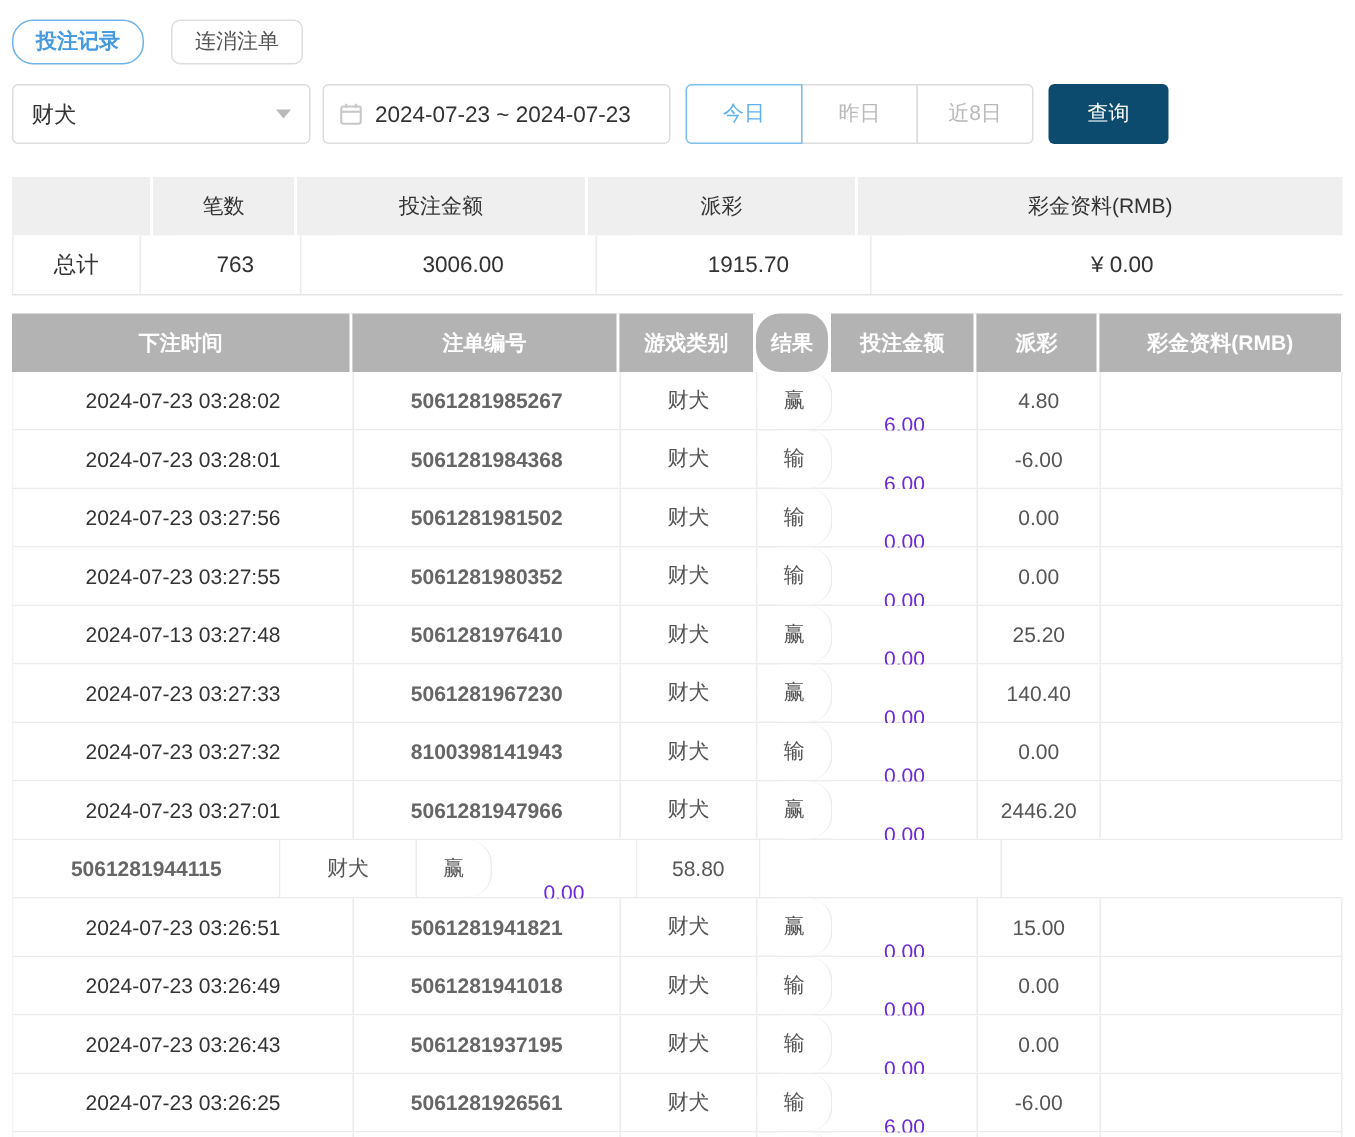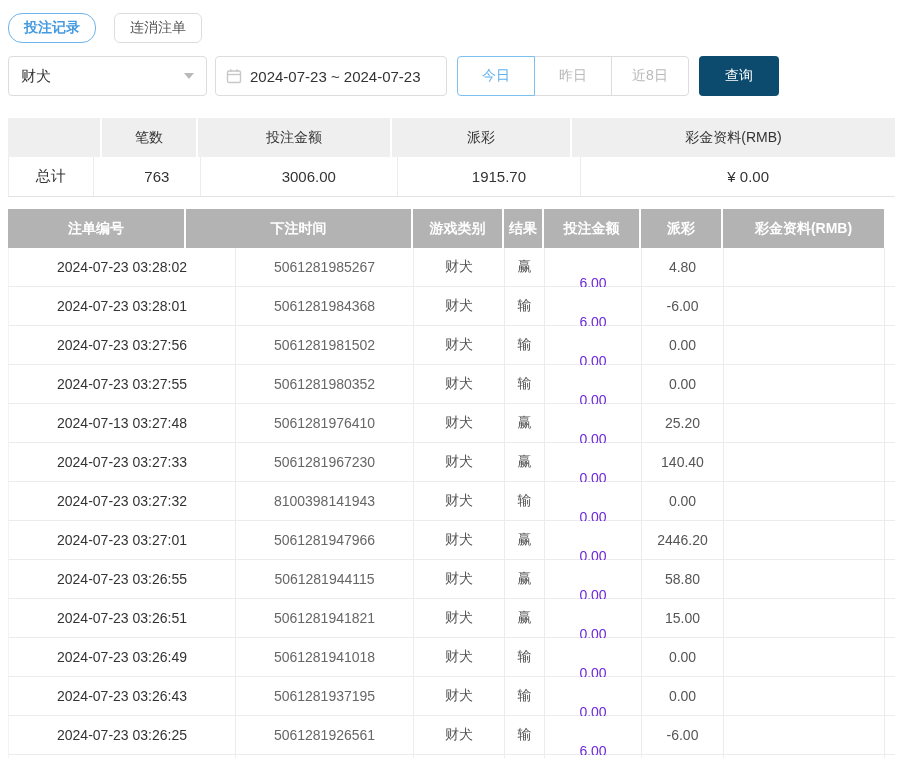--- a/index.html
+++ b/index.html
@@ -81,21 +81,21 @@
     display:flex; align-items:center; justify-content:center;
     border-right:2px solid #fff;
   }
   .bt-head .bt-cell:last-child { border-right:none; }
   .bt-row { display:flex; border-bottom:1px solid #ececec; border-left:1px solid #f3f3f3; }
   .bt-row .bt-cell {
     height:38px; background:#fff; font-size:14px; color:#555;
     display:flex; align-items:center; justify-content:center;
     border-right:1px solid #ececec;
   }
-  .c1{width:227px;} .c2{width:178px;} .c3{width:91px;} .c4{width:40px;}
+  .c1{width:227px;} .c2{width:178px;font-weight:bold;} .c3{width:91px;} .c4{width:50px;border-radius:16px;}
   .c5{width:97px;}  .c6{width:82px;}  .c7{width:161px;}
   .bt-row .c1 { color:#333; }
   .bt-row .c2 { color:#666; }
   .amount-link { color:#6d28d9; cursor:pointer;margin-top:32px; }
   .neg { color:#ef5b5b; }
 </style>
 </head>
 <body>
 
 <div class="page">
@@ -142,22 +142,22 @@
       <div class="sum-cell sc1">总计</div>
       <div class="sum-cell sc2">763</div>
       <div class="sum-cell sc3">3006.00</div>
       <div class="sum-cell sc4">1915.70</div>
       <div class="sum-cell sc5">¥ 0.00</div>
     </div>
   </div>
 
   <div class="bet-table">
     <div class="bt-head">
+      <div class="bt-cell c1">下注时间</div>
       <div class="bt-cell c2">注单编号</div>
-      <div class="bt-cell c1">下注时间</div>
       <div class="bt-cell c3">游戏类别</div>
       <div class="bt-cell c4">结果</div>
       <div class="bt-cell c5">投注金额</div>
       <div class="bt-cell c6">派彩</div>
       <div class="bt-cell c7">彩金资料(RMB)</div>
     </div>
     <div id="bet-table-body">
   <div class="bt-row">
     <div class="bt-cell c1">2024-07-23 03:28:02</div>
     <div class="bt-cell c2">5061281985267</div>
@@ -248,21 +248,20 @@
     <div class="bt-cell c3">财犬</div>
     <div class="bt-cell c4">赢</div>
     <div class="bt-cell c5">
       <span class="amount-link">0.00</span>
     </div>
     <div class="bt-cell c6">2446.20</div>
     <div class="bt-cell c7"></div>
   </div>
 
   <div class="bt-row">
-    <div class="bt-cell c1">2024-07-23 03:26:55</div>
     <div class="bt-cell c2">5061281944115</div>
     <div class="bt-cell c3">财犬</div>
     <div class="bt-cell c4">赢</div>
     <div class="bt-cell c5">
       <span class="amount-link">0.00</span>
     </div>
     <div class="bt-cell c6">58.80</div>
     <div class="bt-cell c7"></div>
   </div>
 

